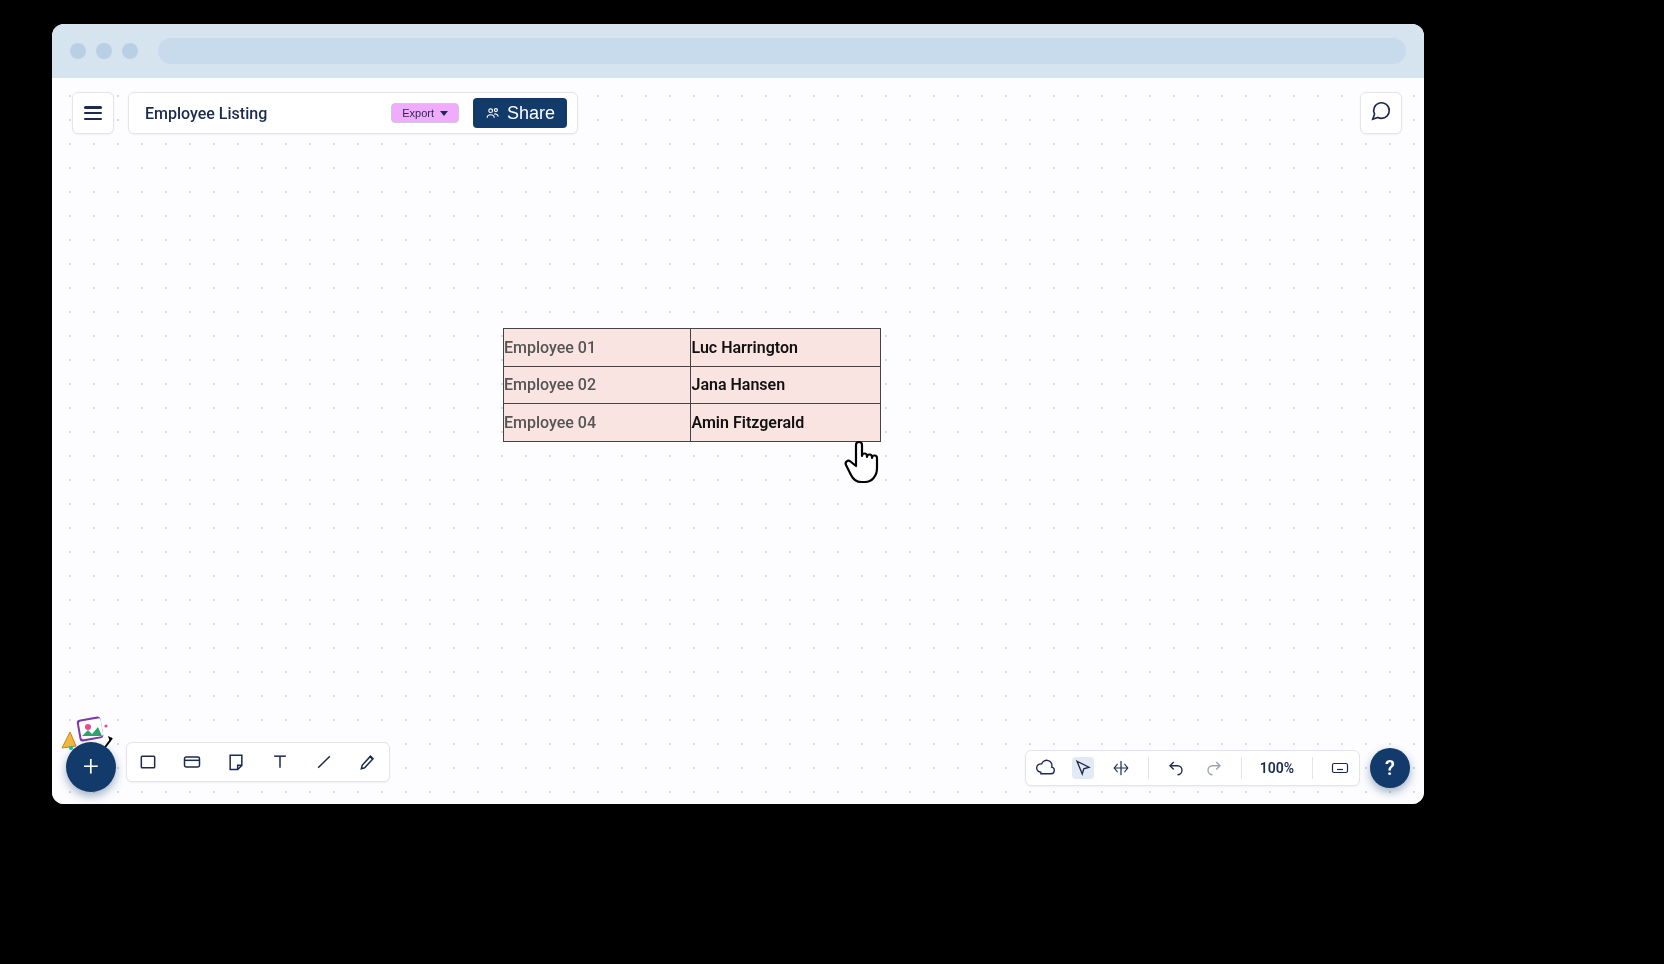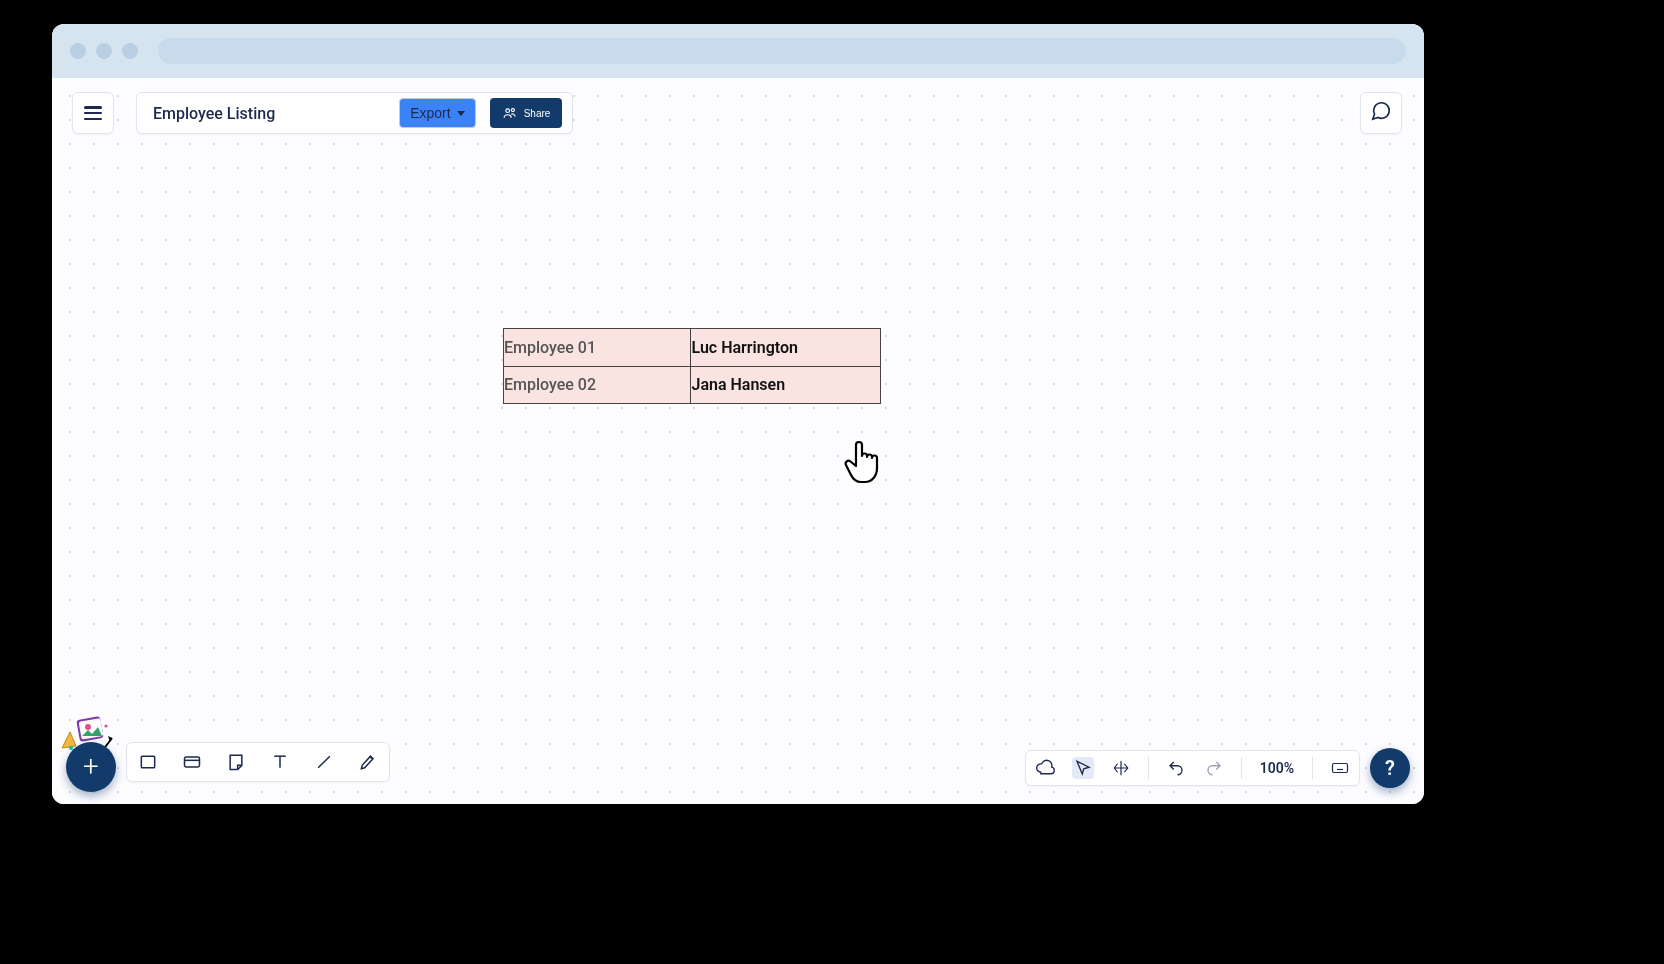--- a/index.html
+++ b/index.html
@@ -47,21 +47,21 @@
     background-image: radial-gradient(circle, #d7d9e2 1.2px, transparent 1.2px);
     background-size: 24px 24px;
     background-position: 6px 6px;
   }
   
   .top-toolbar {
     position: absolute;
     left: 20px; top: 14px;
     display: flex;
     align-items: stretch;
-    gap: 22px;
+    gap: 14px;
   }
   .menu-button {
     width: 42px;
     background: #fff;
     border: 1px solid #e2e4ec;
     border-radius: 6px;
     display: flex; align-items: center; justify-content: center;
     box-shadow: 0 1px 2px rgba(0,0,0,0.05);
   }
   .hamburger { width: 18px; height: 14px; display: flex; flex-direction: column; justify-content: space-between; }
@@ -77,38 +77,38 @@
     height: 42px;
     box-shadow: 0 1px 2px rgba(0,0,0,0.05);
   }
   .doc-title {
     font-size: 16px;
     color: #1b2a4e;
     font-weight: 500;
     padding-right: 110px;
   }
   .export-btn {
-    height: 30px;
+    height: 20px;
     border: 1px solid #c8cbd6;
     border-radius: 4px;
-    background: #3b82f6;
+    background: #f0abfc;
     color: #1b2a4e;
-    font-size: 14px;
+    font-size: 11px;
     padding: 0 10px;
     display: flex; align-items: center; gap: 6px;
   }
   .caret-down {
     width: 0; height: 0; border-left: 4px solid transparent; border-right: 4px solid transparent; border-top: 5px solid #1b2a4e;
   }
   .share-btn {
     height: 30px;
     border-radius: 4px;
     background: #123a6b;
     color: #fff;
-    font-size: 10px;
+    font-size: 18px;
     font-weight: 500;
     padding: 0 12px;
     display: flex; align-items: center; gap: 6px;
     border: none;
   }
   .share-icon svg { display:block; }
 
   
   .chat-button {
     position: absolute;
@@ -290,20 +290,24 @@
 
     <table class="emp-table">
       <tbody id="emp-tbody">
           <tr>
             <td class="label">Employee 01</td>
             <td class="name">Luc Harrington</td>
           </tr>
           <tr>
             <td class="label">Employee 02</td>
             <td class="name">Jana Hansen</td>
+          </tr>
+          <tr>
+            <td class="label">Employee 04</td>
+            <td class="name">Amin Fitzgerald</td>
           </tr>
         </tbody>
     </table>
 
     <div class="hand-cursor">
       <svg width="44" height="50" viewBox="0 0 44 50">
         <path d="M14 22 V9 a3 3 0 0 1 6 0 V20 a2.5 2.5 0 0 1 5 0 V21 a2.5 2.5 0 0 1 5 0 V22 a2.5 2.5 0 0 1 5 0 V32 c0 8-5 14-12 14 h-4 c-5 0-8-3-10-7 l-5-10 c-1.5-3 2-5.5 4.5-3.5 L14 30 Z" fill="#fff" stroke="#000" stroke-width="2.2" stroke-linejoin="round"></path>
       </svg>
     </div>
 

